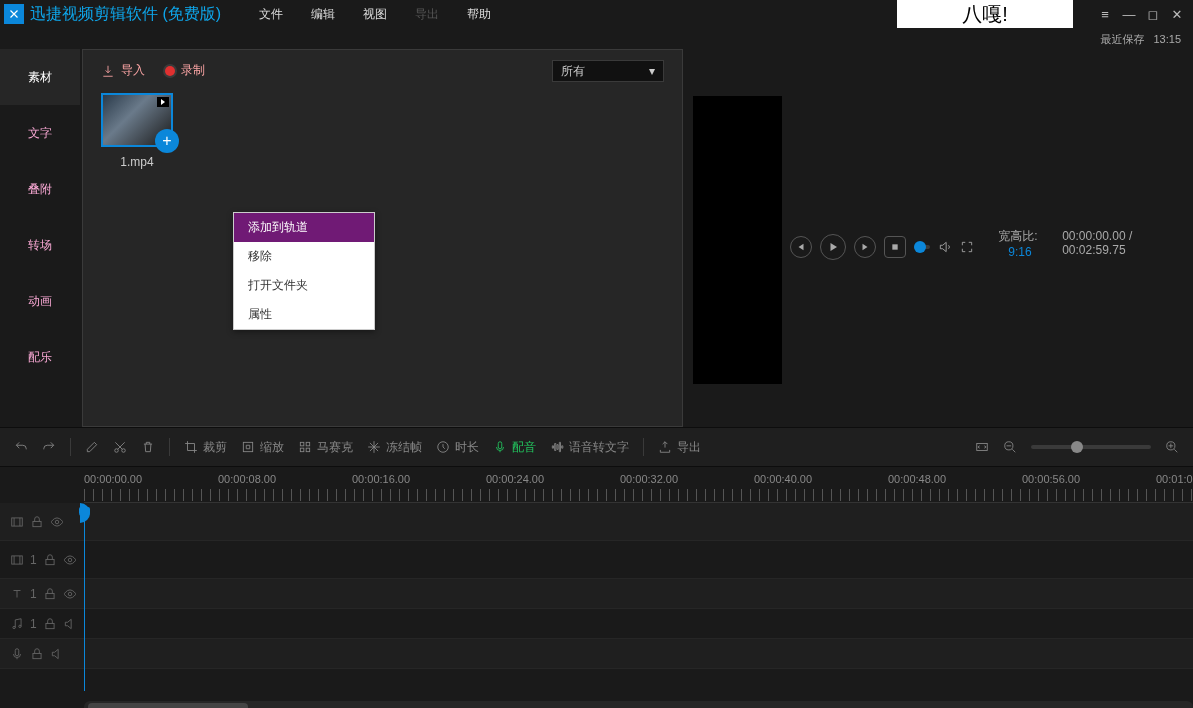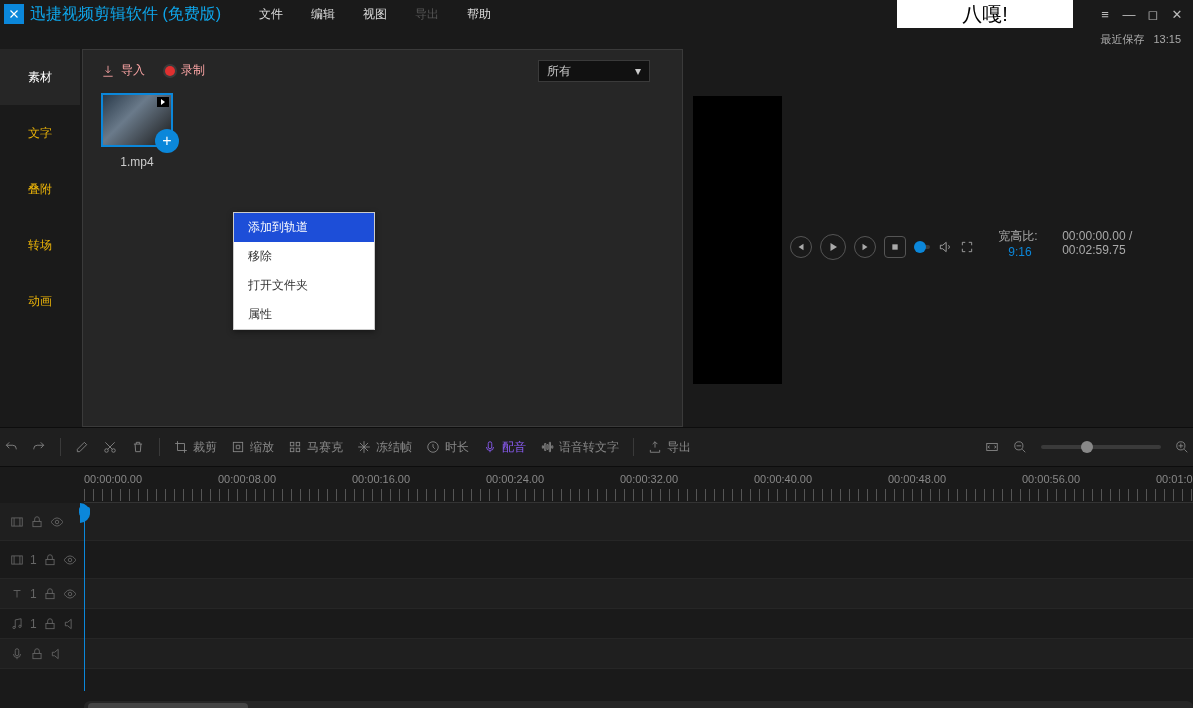--- a/index.html
+++ b/index.html
@@ -14,60 +14,60 @@
 .menu-item.disabled { color: #555; }
 .titlebar-spacer { flex: 1; }
 .banner { width: 176px; height: 28px; background: #fff; color: #000; font-size: 20px; display: flex; align-items: center; justify-content: center; font-weight: 300; }
 .win-controls { display: flex; align-items: center; margin-left: 20px; }
 .win-controls span { width: 24px; text-align: center; color: #bbb; cursor: pointer; font-size: 13px; }
 .saved-row { text-align: right; padding: 4px 12px 2px 0; color: #aaa; font-size: 11px; }
 
 
 .main { display: flex; height: 378px; }
 .sidebar { width: 80px; background: #1a1a1a; display: flex; flex-direction: column; }
-.side-item { height: 56px; display: flex; align-items: center; justify-content: center; color: #eab308; cursor: pointer; }
+.side-item { height: 56px; display: flex; align-items: center; justify-content: center; color: #f9a8d4; cursor: pointer; }
 .side-item.active { background: #262626; color: #fff; }
 
 .panel { flex: 1; background: #262626; margin: 0 10px 0 2px; border: 1px solid #3a3a3a; position: relative; padding: 12px 18px; }
 .tabs { display: flex; justify-content: center; gap: 10px; margin: 6px 0 14px 0; }
 .tab { width: 84px; height: 24px; display: flex; align-items: center; justify-content: center; background: #3a3a3a; color: #ccc; cursor: pointer; }
 .tab.active { background: #0b87da; color: #fff; }
 
 .panel-toolbar { display: flex; align-items: center; gap: 20px; margin-bottom: 14px; position: relative; }
 .tbtn { display: flex; align-items: center; gap: 6px; color: #fca5a5; cursor: pointer; }
 .rec-dot { width: 10px; height: 10px; border-radius: 50%; background: #e03030; box-shadow: 0 0 0 2px #3a3a3a; }
-.filter-select { position: absolute; right: 14px; top: -2px; width: 112px; height: 22px; background: #111; border: 1px solid #3a3a3a; color: #ccc; display: flex; align-items: center; justify-content: space-between; padding: 0 8px; cursor: pointer; }
+.filter-select { position: absolute; right: 0; top: -2px; width: 112px; height: 22px; background: #111; border: 1px solid #3a3a3a; color: #ccc; display: flex; align-items: center; justify-content: space-between; padding: 0 8px; cursor: pointer; }
 
 .thumb { width: 72px; position: relative; }
 .thumb-img { width: 72px; height: 54px; background: linear-gradient(135deg,#2a3a4a,#6a7a8a 40%,#1a1a1a); border: 2px solid #0b87da; position: relative; }
 .play-corner { position: absolute; top: 2px; right: 2px; width: 12px; height: 10px; background: #000; display: flex; align-items: center; justify-content: center; }
 .play-corner::after { content: ""; border-left: 4px solid #fff; border-top: 3px solid transparent; border-bottom: 3px solid transparent; }
 .plus-badge { position: absolute; bottom: -8px; right: -8px; width: 24px; height: 24px; border-radius: 50%; background: #0b87da; color: #fff; display: flex; align-items: center; justify-content: center; font-size: 16px; z-index: 2; }
 .thumb-label { text-align: center; margin-top: 8px; color: #ccc; }
 
 .context-menu { position: absolute; left: 150px; top: 162px; width: 142px; background: #fff; border: 1px solid #ccc; z-index: 50; box-shadow: 0 2px 6px rgba(0,0,0,.4); }
 .cm-item { padding: 6px 14px; color: #333; font-size: 12px; cursor: pointer; }
-.cm-item.hl { background: #1d4ed8; color: #fff; }
+.cm-item.hl { background: #701a75; color: #fff; }
 
 
 .preview { width: 500px; display: flex; align-items: center; padding-top: 0; }
 .preview-video { width: 232px; height: 288px; background: #000; margin-top: 4px; }
 .play-controls { width: 100%; display: flex; align-items: center; gap: 8px; margin-top: 18px; padding: 0 8px; }
 .pc-btn { width: 22px; height: 22px; border: 1px solid #555; border-radius: 50%; display: flex; align-items: center; justify-content: center; color: #aaa; cursor: pointer; }
 .pc-btn.big { width: 26px; height: 26px; }
 .progress { flex: 1; height: 4px; background: #3a3a3a; border-radius: 2px; position: relative; }
 .progress-knob { position: absolute; left: 0; top: -4px; width: 12px; height: 12px; background: #0b87da; border-radius: 50%; }
 .aspect-row { width: 100%; display: flex; align-items: center; justify-content: space-between; padding: 10px 16px 0 16px; color: #aaa; }
 .aspect-val { color: #0b87da; margin-left: 10px; }
 
 
-.toolbar { height: 40px; background: #1f1f1f; display: flex; align-items: center; padding: 0 4px; gap: 14px; border-top: 1px solid #0d0d0d; border-bottom: 1px solid #0d0d0d; color: #888; }
+.toolbar { height: 40px; background: #1f1f1f; display: flex; align-items: center; padding: 0 14px; gap: 14px; border-top: 1px solid #0d0d0d; border-bottom: 1px solid #0d0d0d; color: #888; }
 .toolbar .sep { width: 1px; height: 18px; background: #3a3a3a; }
 .toolbar .tbi { display: flex; align-items: center; gap: 5px; cursor: pointer; }
-.toolbar .highlight { color: #8b5cf6; }
+.toolbar .highlight { color: #22c55e; }
 .tb-spacer { flex: 1; }
 .zoom-slider { width: 120px; height: 4px; background: #3a3a3a; position: relative; border-radius: 2px; }
 .zoom-knob { position: absolute; left: 40px; top: -4px; width: 12px; height: 12px; background: #888; border-radius: 50%; }
 
 
 .timeline { height: 246px; background: #1a1a1a; display: flex; flex-direction: column; }
 .ruler { height: 36px; position: relative; margin-left: 84px; color: #888; font-size: 11px; border-bottom: 1px solid #333; }
 .ruler-tick { position: absolute; top: 6px; }
 .ruler-marks { position: absolute; top: 22px; left: 0; right: 0; height: 12px; background: repeating-linear-gradient(to right, #555 0, #555 1px, transparent 1px, transparent 9px); }
 .playhead { position: absolute; left: 84px; top: 4px; bottom: 10px; width: 1px; background: #0b87da; z-index: 10; }
@@ -114,20 +114,21 @@
   <span style="margin-left:6px">13:15</span>
 </div>
 
 <div class="main">
   <div class="sidebar">
     <div class="side-item active">素材</div>
     <div class="side-item">文字</div>
     <div class="side-item">叠附</div>
     <div class="side-item">转场</div>
     <div class="side-item">动画</div>
+    <div class="side-item">配乐</div>
   </div>
 
   <div class="panel">
     <div class="panel-toolbar">
       <div class="tbtn">
         <span class="ico">
             <svg viewBox="0 0 24 24">
               <path d="M12 3v12m0 0l-4-4m4 4l4-4M4 21h16"></path>
             </svg>
           </span>

